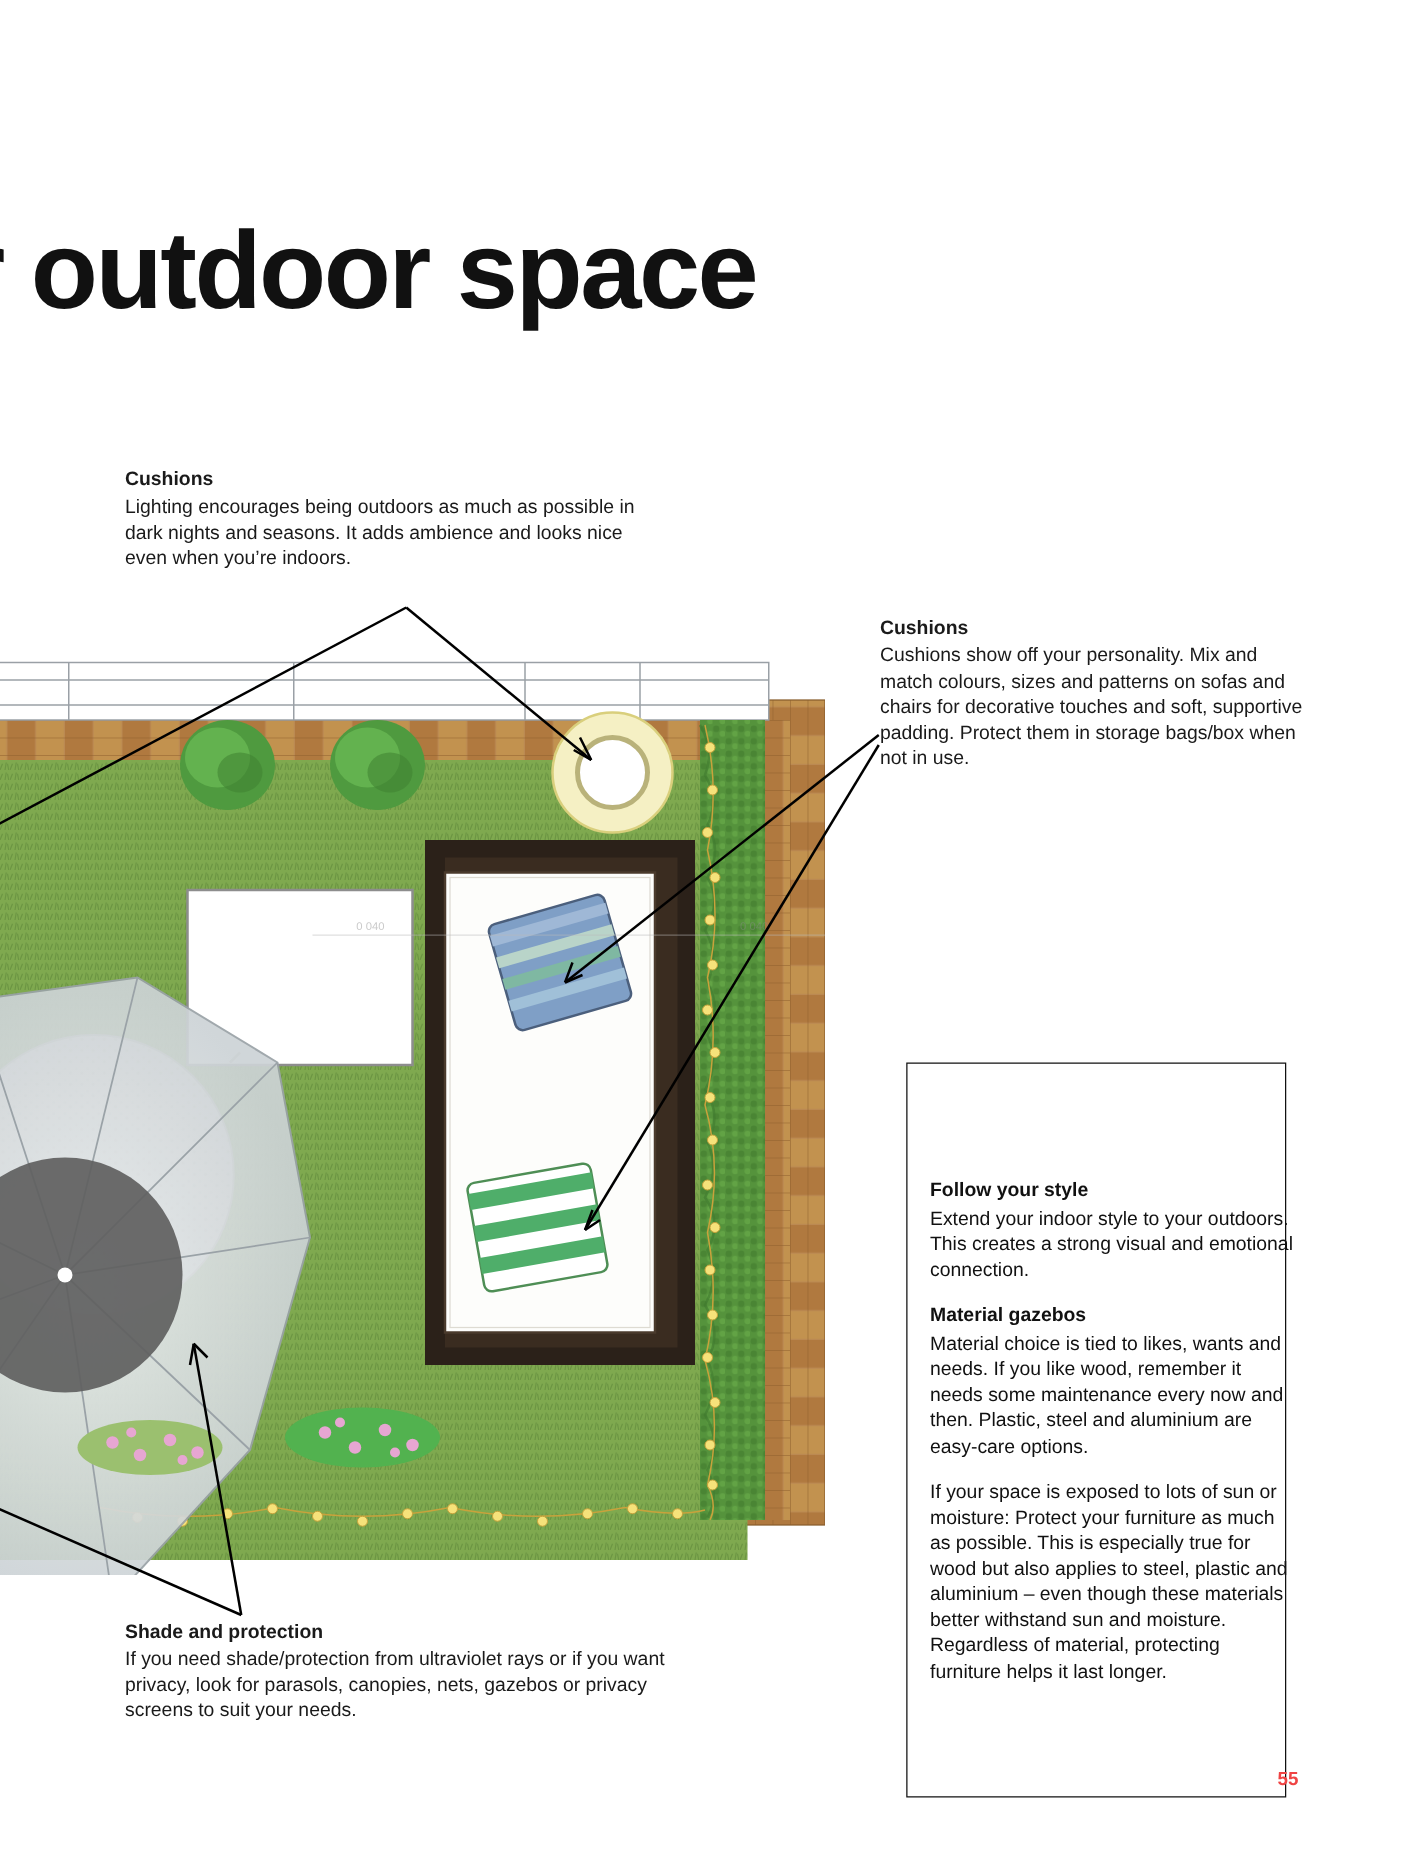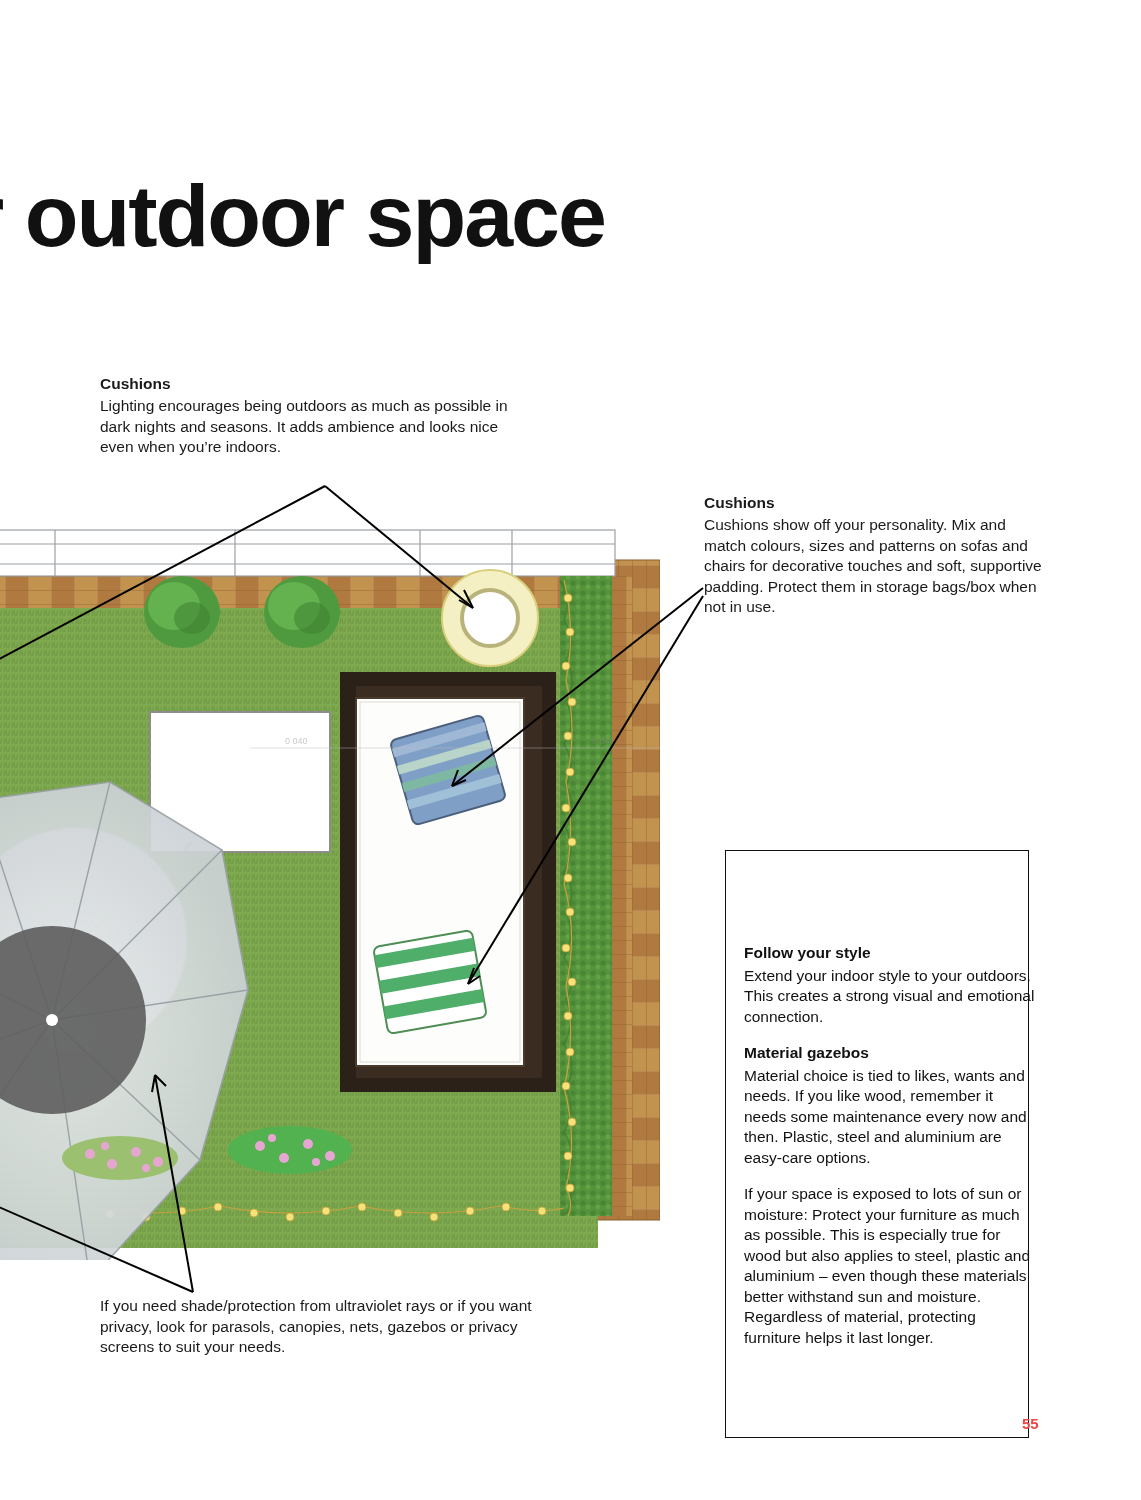--- a/index.html
+++ b/index.html
@@ -317,20 +317,21 @@
     <h3>Cushions</h3>
     <p>Lighting encourages being outdoors as much as possible in dark nights and seasons. It adds ambience and looks nice even when you’re indoors.</p>
   </div>
 
   <div class="callout" id="callout-cushions">
     <h3>Cushions</h3>
     <p>Cushions show off your personality. Mix and match colours, sizes and patterns on sofas and chairs for decorative touches and soft, supportive padding. Protect them in storage bags/box when not in use.</p>
   </div>
 
   <div class="callout" id="callout-shade">
+    <h3>Shade and protection</h3>
     <p>If you need shade/protection from ultraviolet rays or if you want privacy, look for parasols, canopies, nets, gazebos or privacy screens to suit your needs.</p>
   </div>
 
   <div class="sidebox">
     <div class="sidebox-inner">
       <h3>Follow your style</h3>
       <p>Extend your indoor style to your outdoors. This creates a strong visual and emotional connection.</p>
       <h3>Material gazebos</h3>
       <p>Material choice is tied to likes, wants and needs. If you like wood, remember it needs some maintenance every now and then. Plastic, steel and aluminium are easy-care options.</p>
       <p class="last">If your space is exposed to lots of sun or moisture: Protect your furniture as much as possible. This is especially true for wood but also applies to steel, plastic and aluminium – even though these materials better withstand sun and moisture. Regardless of material, protecting furniture helps it last longer.</p>

